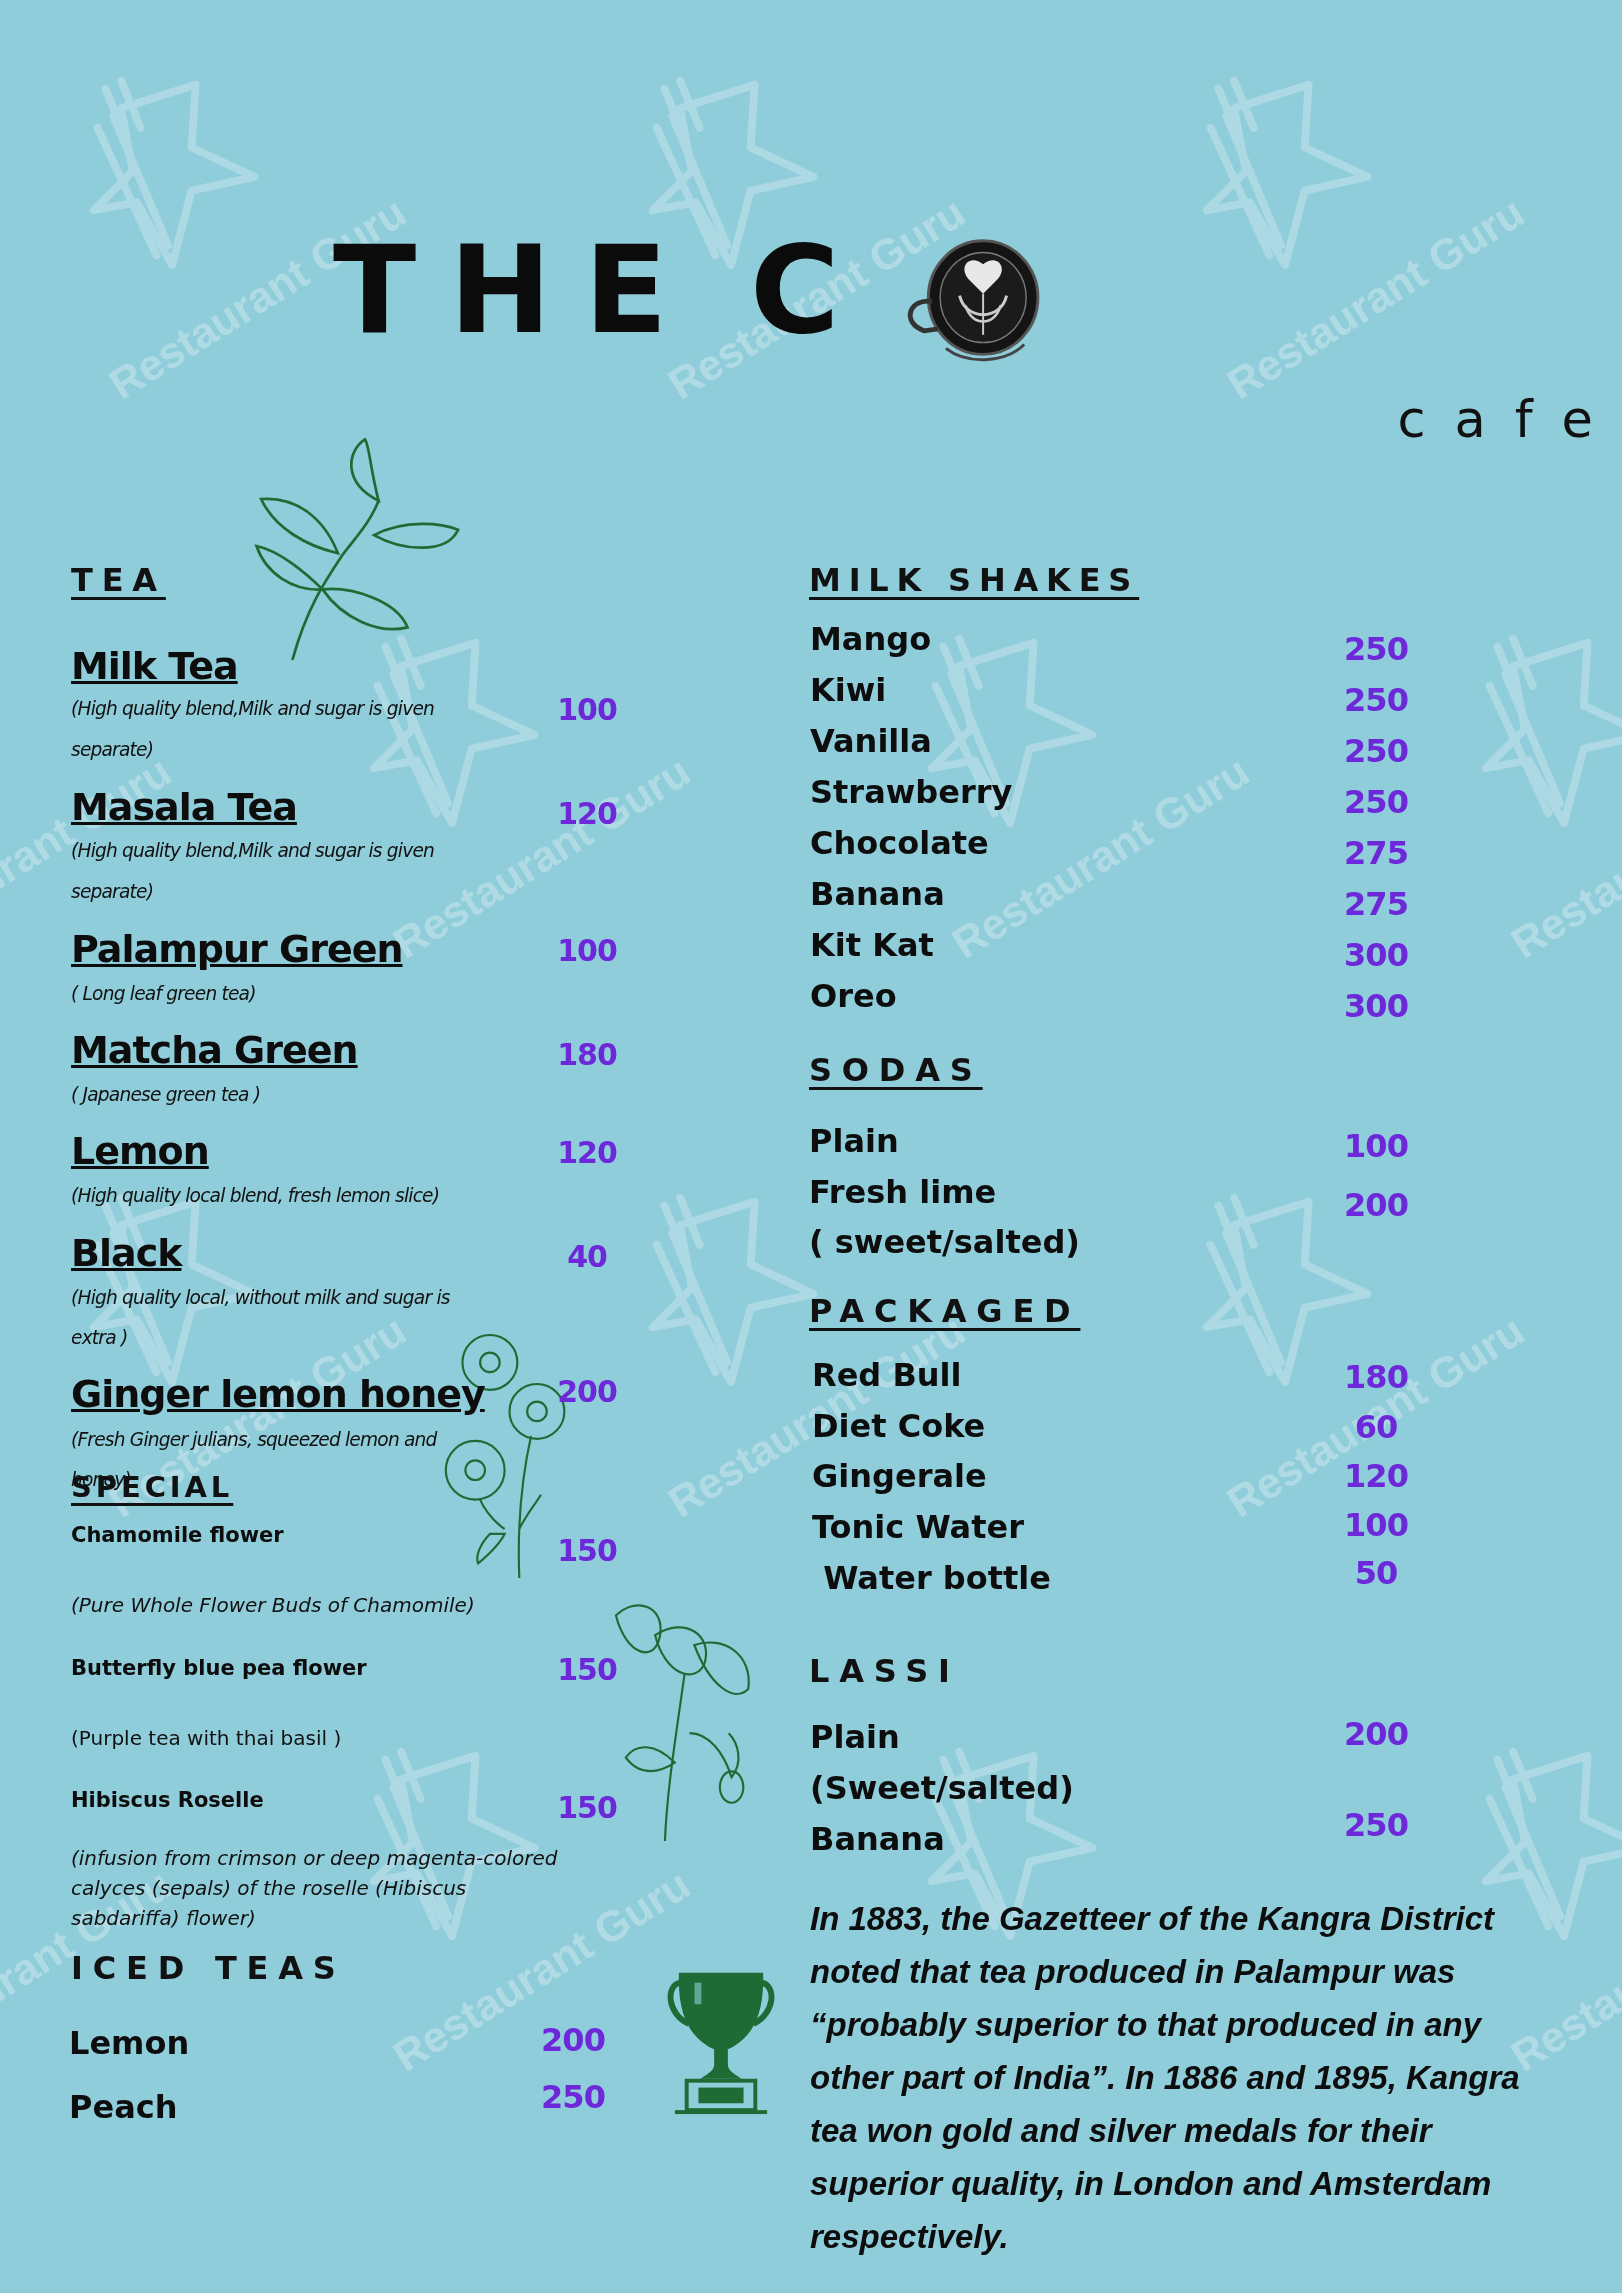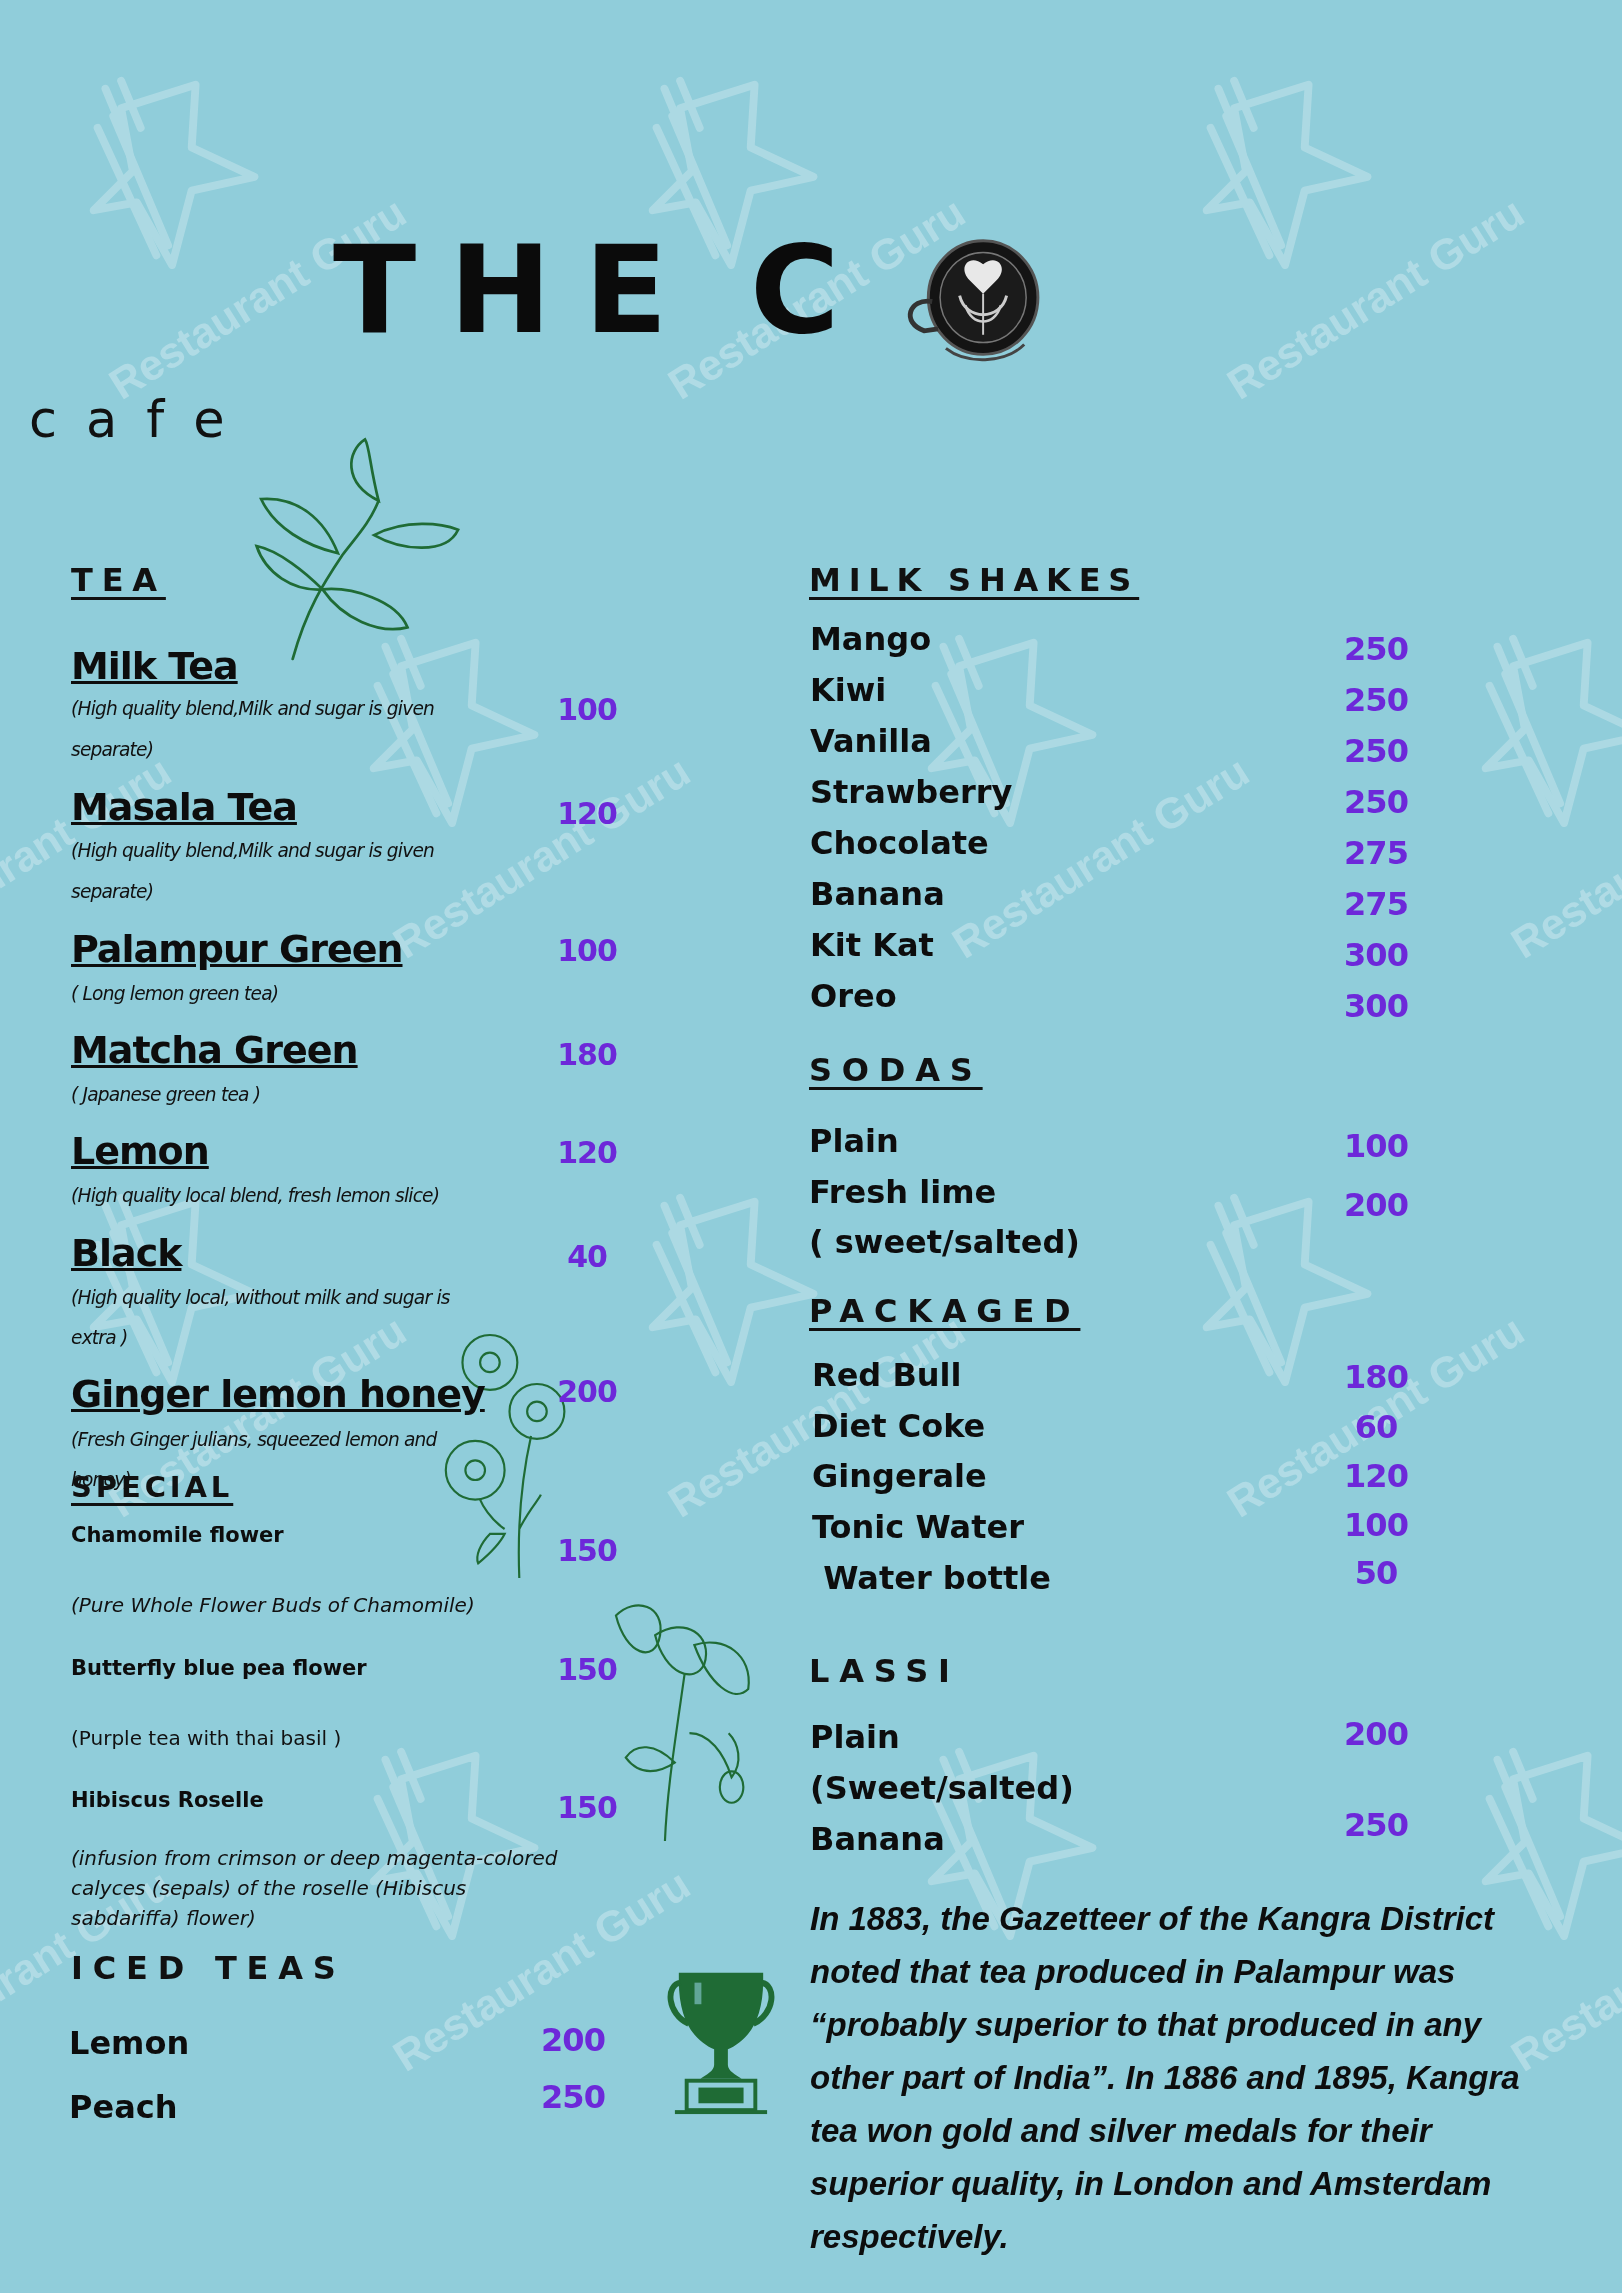--- a/index.html
+++ b/index.html
@@ -26,21 +26,21 @@
     .title-row {
       position: absolute; top: 227px; left: 333px; width: 980px; height: 127px;
     }
     .title-part {
       position: absolute; top: 0;
       font-family: "DejaVu Sans", sans-serif; font-weight: 700;
       font-size: 122px; line-height: 127px; letter-spacing: 33px; color: #0b0b0b;
     }
     .cup { position: absolute; left: 554px; top: 5.9px; width: 157px; height: 137px; }
     .subtitle {
-      position: absolute; top: 390px; left: 0; width: 1622px; text-align: left;
+      position: absolute; top: 390px; left: 0; width: 1622px; text-align: right;
       font-family: "DejaVu Sans", sans-serif; font-size: 51px; letter-spacing: 29px;
       padding-left: 29px; color: #111;
     }
 
     
     .sec-h {
       position: absolute; font-family: "DejaVu Sans", sans-serif; font-weight: 700;
       font-size: 32px; letter-spacing: 8.8px; color: #111;
     }
     .sec-h.ul { text-decoration: underline; text-decoration-thickness: 2.9px; text-underline-offset: 5.9px; }
@@ -220,21 +220,21 @@
   <div class="idesc" style="left:71px;top:698px">(High quality blend,Milk and sugar is given</div>
   <div class="idesc" style="left:71px;top:739px">separate)</div>
   <div class="price" style="left:533px;top:692px">100</div>
 
   <div class="iname" style="left:71px;top:785px">Masala Tea</div>
   <div class="idesc" style="left:71px;top:840px">(High quality blend,Milk and sugar is given</div>
   <div class="idesc" style="left:71px;top:881px">separate)</div>
   <div class="price" style="left:533px;top:796px">120</div>
 
   <div class="iname" style="left:71px;top:927px">Palampur Green</div>
-  <div class="idesc" style="left:71px;top:983px">( Long lemon green tea)</div>
+  <div class="idesc" style="left:71px;top:983px">( Long leaf green tea)</div>
   <div class="price" style="left:533px;top:933px">100</div>
 
   <div class="iname" style="left:71px;top:1028px">Matcha Green</div>
   <div class="idesc" style="left:71px;top:1084px">( Japanese green tea )</div>
   <div class="price" style="left:533px;top:1037px">180</div>
 
   <div class="iname" style="left:71px;top:1129px">Lemon</div>
   <div class="idesc" style="left:71px;top:1185px">(High quality local  blend, fresh lemon slice)</div>
   <div class="price" style="left:533px;top:1135px">120</div>
 

